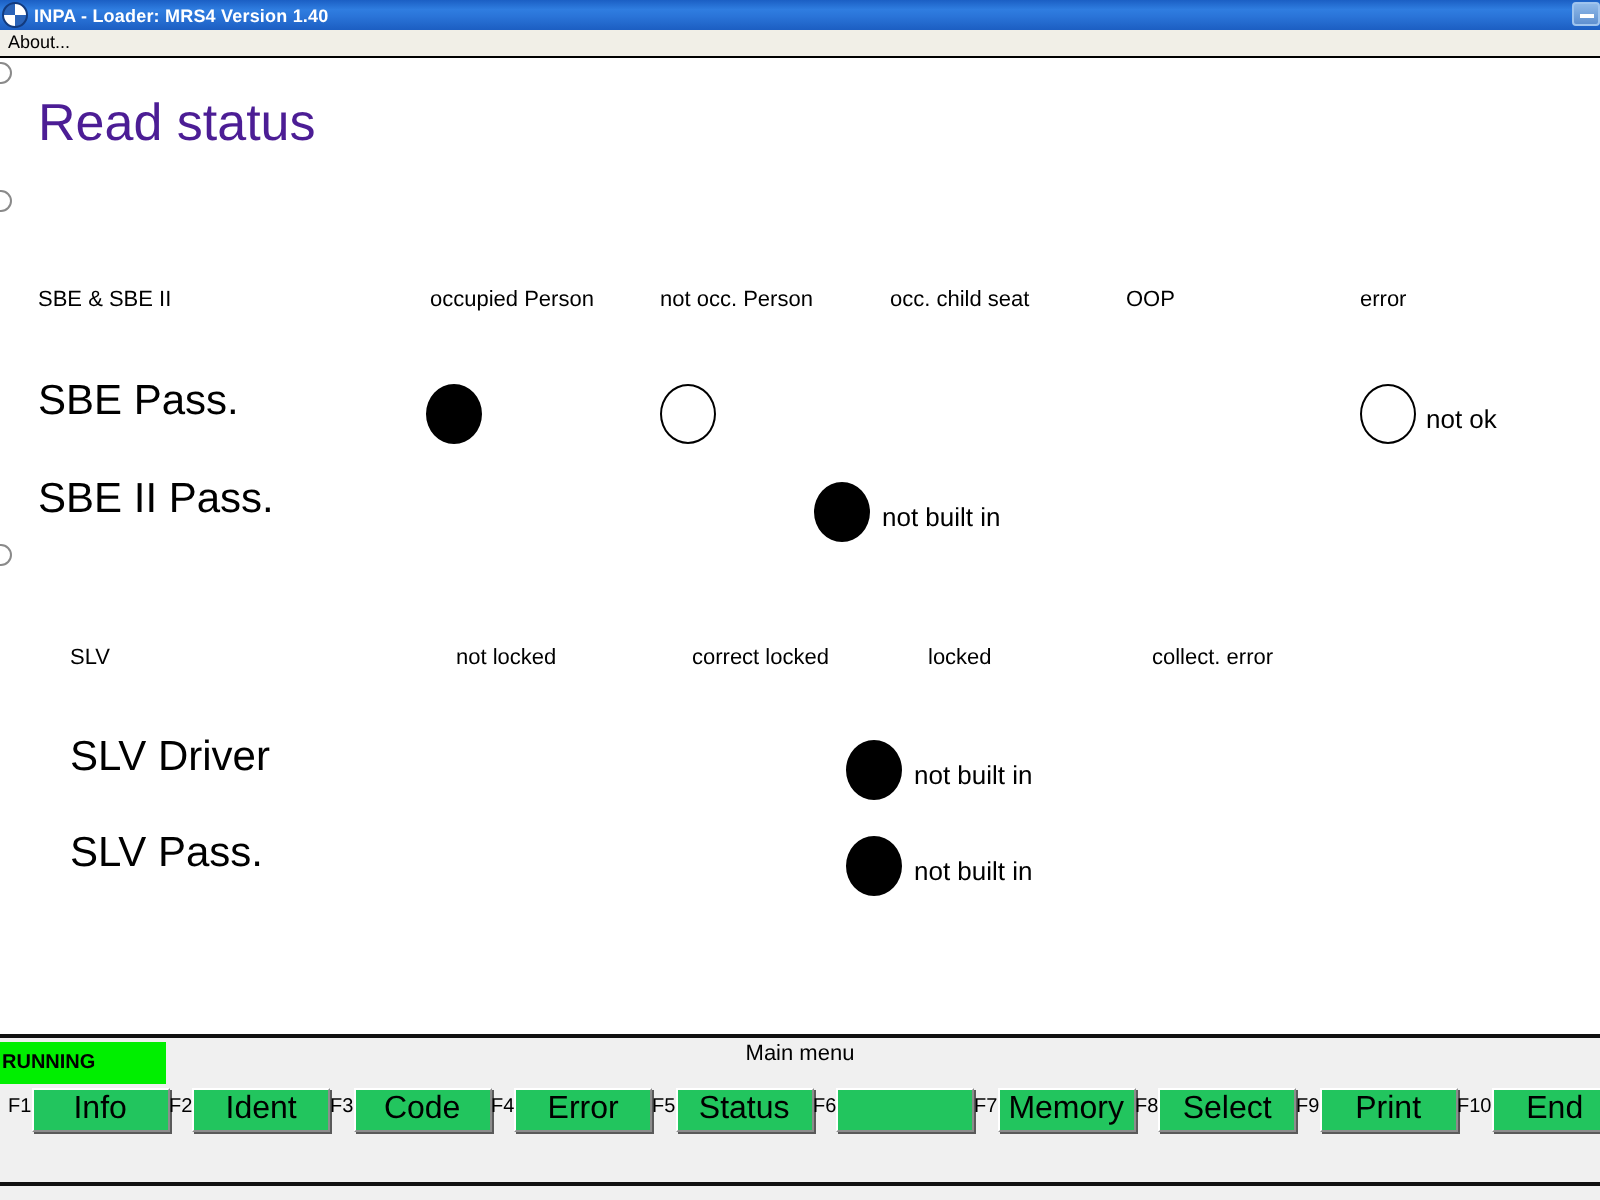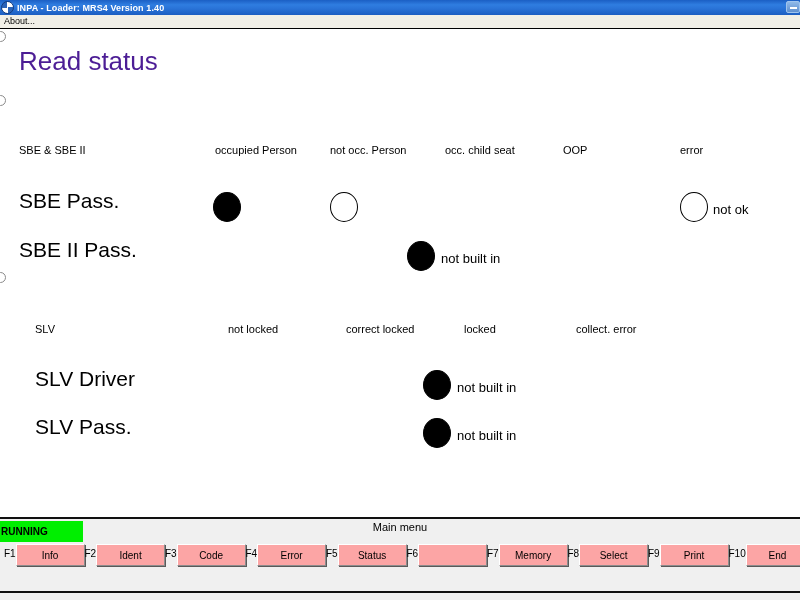--- a/index.html
+++ b/index.html
@@ -220,28 +220,28 @@
   }
   .fkey-label {
     font-size: 10px;
     color: #000000;
     margin-bottom: 3px;
     line-height: 12px;
   }
   .fkey-button {
     width: 77px;
     height: 22px;
-    background: #fca5a5;
+    background: #22c55e;
     border-top: 1px solid #ffffff;
     border-left: 1px solid #ffffff;
     border-right: 1px solid #8d8d8d;
     border-bottom: 1px solid #8d8d8d;
     box-shadow: 1px 1px 0 #5a5a5a;
     box-sizing: border-box;
-    font-size: 10px;
+    font-size: 16px;
     color: #000000;
     display: flex;
     align-items: center;
     justify-content: center;
     white-space: nowrap;
   }
   #bottom-edge {
     position: absolute;
     left: 0;
     top: 591px;

